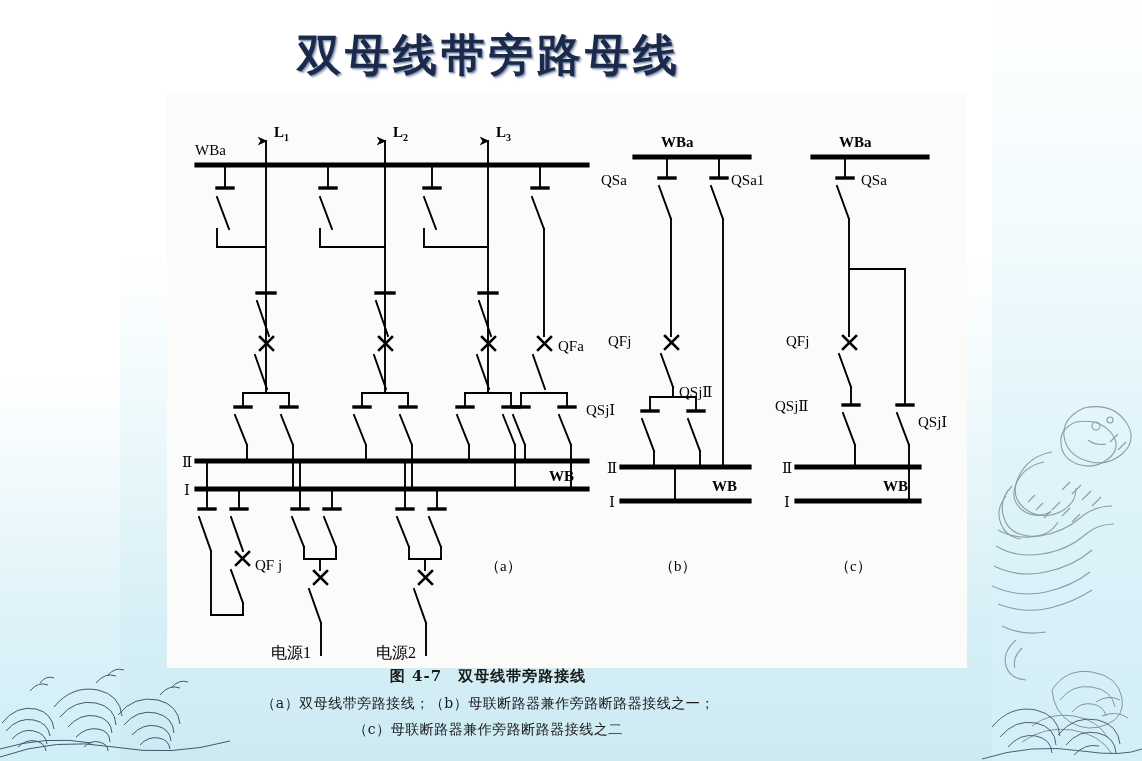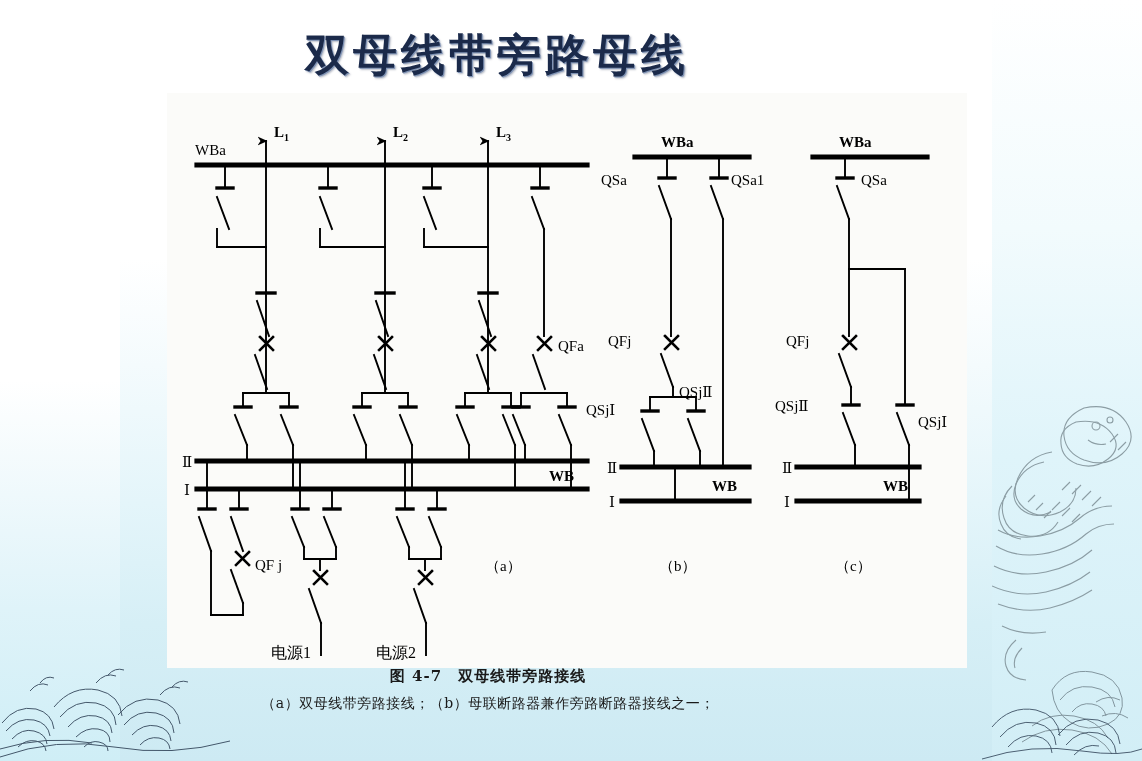--- a/index.html
+++ b/index.html
@@ -19,21 +19,21 @@
   #left-fade{
     position:absolute;left:0;top:0;width:120px;height:761px;
     background:linear-gradient(to bottom,#ffffff 0%,#ffffff 50%,#dff3f9 80%,#cfeef6 100%);
   }
   #right-band{
     position:absolute;right:0;top:0;width:150px;height:761px;
     background:linear-gradient(to bottom,#ffffff 0%,#f2fbfd 30%,#dff4fa 60%,#d2eef6 100%);
   }
   
   #title{
-    position:absolute;left:8px;top:26px;width:978px;text-align:center;
+    position:absolute;left:0;top:26px;width:978px;text-align:center;
     font-family:"DejaVu Serif",serif;
     font-size:44px;font-weight:bold;letter-spacing:4px;
     color:#1b2a4a;
     text-shadow:1px 1px 0 #7f93b5, 2px 2px 2px rgba(40,55,90,.35);
     z-index:5;
   }
   
   #figure-panel{
     position:absolute;left:167px;top:93px;width:800px;height:575px;
     background:#fbfbf9;z-index:4;
@@ -413,13 +413,14 @@
     <text x="617" y="414">Ⅰ</text>
     <text x="716" y="398" font-weight="bold">WB</text>
     <text x="668" y="478">（c）</text>
   </g>
 </svg>
 </div>
 
 <div id="caption">
   <div class="cap-main">图 4-7　双母线带旁路接线</div>
   <div class="cap-sub">（a）双母线带旁路接线；（b）母联断路器兼作旁路断路器接线之一；</div>
+  <div class="cap-sub">（c）母联断路器兼作旁路断路器接线之二</div>
 </div>
 
 </body></html>

